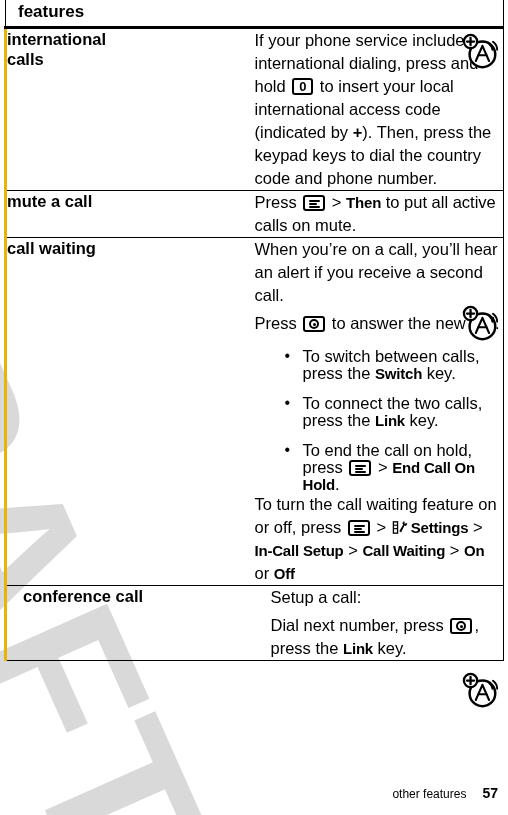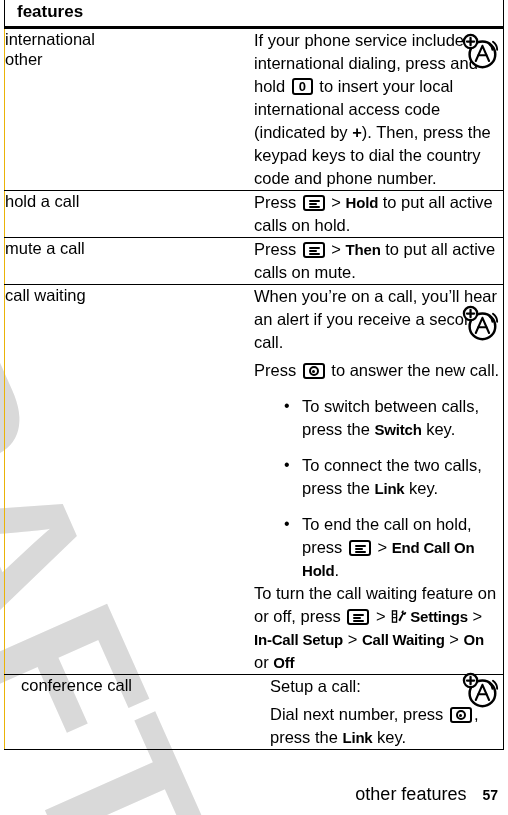--- a/index.html
+++ b/index.html
@@ -71,25 +71,25 @@
     height: 26px;
   }
   .hdr-label {
     font-weight: bold;
     font-size: 17px;
     padding: 2px 0 3px 12px;
     line-height: 20px;
   }
 
   .row-cell-left {
-    border-left: 1px solid #eab308;
+    border-left: 3px solid #eab308;
     border-bottom: 1px solid #000;
     width: 148px;
     padding: 8px 4px 8px 12px;
-    font-weight: normal;
+    font-weight: bold;
     font-size: 16.5px;
     line-height: 20px;
   }
   .row-cell-right {
     border-right: 1px solid #000;
     border-bottom: 1px solid #000;
     padding: 8px 10px 9px 0px;
     font-size: 16.5px;
     line-height: 23px;
   }
@@ -107,21 +107,21 @@
   p.para + p.para { margin-top: 5px; }
 
   ul.bullets {
     margin: 13px 0 0 0;
     padding: 0 0 0 30px;
     list-style: none;
   }
   ul.bullets li {
     position: relative;
     font-size: 16.5px;
-    line-height: 23px;
+    line-height: 17px;
     margin-bottom: 13px;
     padding-left: 18px;
   }
   ul.bullets li:last-child { margin-bottom: 0; }
   ul.bullets li::before {
     content: "\2022";
     position: absolute;
     left: 0;
     top: -1px;
     font-size: 16px;
@@ -212,21 +212,21 @@
     position: absolute;
     left: 0;
     top: 784px;
     width: 508px;
     text-align: right;
     padding-right: 10px;
     box-sizing: border-box;
     z-index: 3;
   }
   #footer .foot-label {
-    font-size: 18px;
+    font-size: 12px;
     margin-right: 16px;
   }
   #footer .foot-page {
     font-size: 14px;
     font-weight: bold;
   }
 </style>
 </head>
 <body>
 
@@ -241,33 +241,27 @@
 
       <tr>
         <td class="hdr-cell" colspan="2">
           <div class="hdr-label">features</div>
         </td>
       </tr>
 
       <tr>
         <td class="row-cell-left">
           <span>international</span><br>
-          <span>other</span>
+          <span>calls</span>
         </td>
         <td class="row-cell-right">
           <p class="para">If your phone service includes international dialing, press and hold <span class="keybox zero"><span class="kz">0</span></span> to insert your local international access code (indicated by <b class="">+</b>). Then, press the keypad keys to dial the country code and phone number.</p>
         </td>
       </tr>
 
-      <tr>
-        <td class="row-cell-left">hold a call</td>
-        <td class="row-cell-right">
-          <p class="para">Press <span class="keybox menu"><span class="ml l1"></span><span class="ml l2"></span><span class="ml l3"></span></span> &gt; <b class="ui">Hold</b> to put all active calls on hold.</p>
-        </td>
-      </tr>
 
       <tr>
         <td class="row-cell-left">mute a call</td>
         <td class="row-cell-right">
           <p class="para">Press <span class="keybox menu"><span class="ml l1"></span><span class="ml l2"></span><span class="ml l3"></span></span> &gt; <b class="ui">Then</b> to put all active calls on mute.</p>
         </td>
       </tr>
 
       <tr>
         <td class="row-cell-left">call waiting</td>

